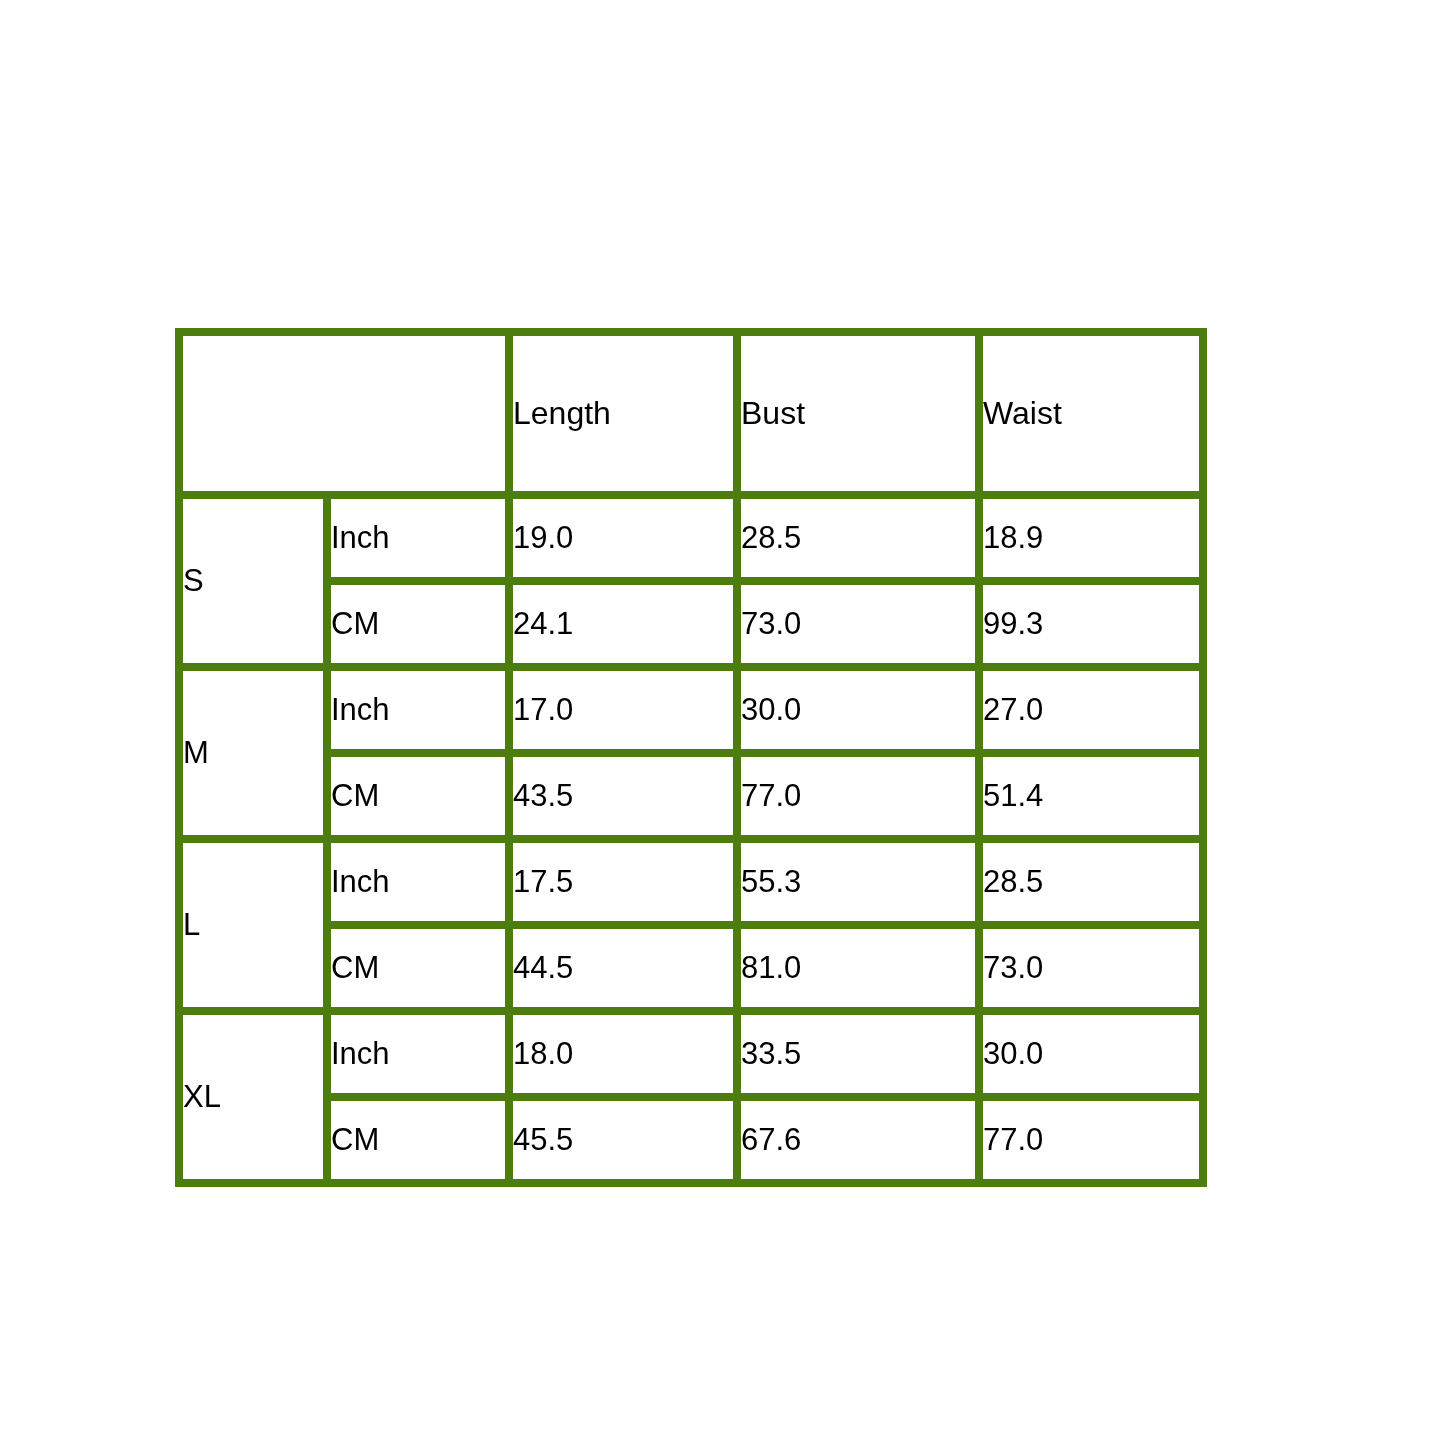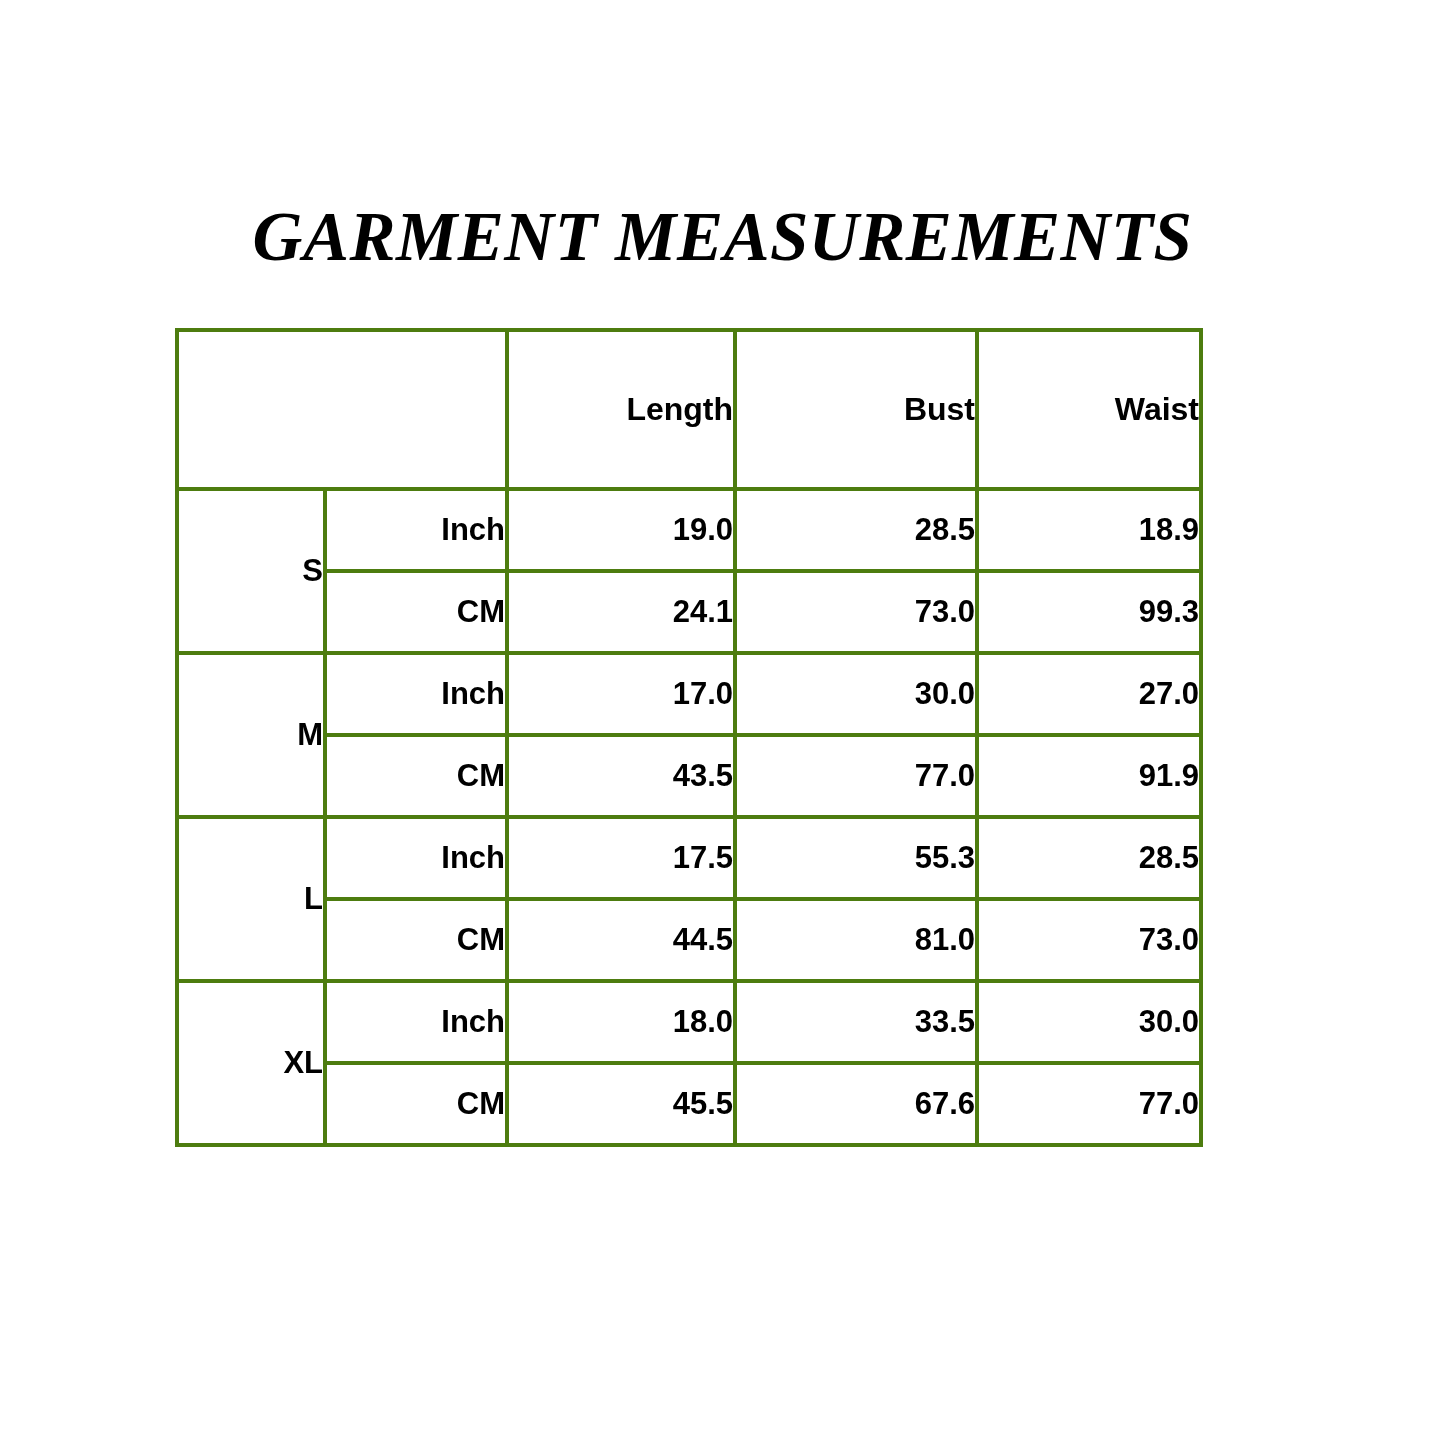--- a/index.html
+++ b/index.html
@@ -40,25 +40,25 @@
   table.size-table {
     position: absolute;
     left: 175px;
     top: 328px;
     width: 1024px;
     border-collapse: collapse;
     table-layout: fixed;
   }
 
   table.size-table td {
-    border: 4px solid #4d7c0f;
-    text-align: right;
+    border: 8px solid #4d7c0f;
+    text-align: left;
     vertical-align: middle;
     font-family: "Liberation Sans", sans-serif;
-    font-weight: bold;
+    font-weight: normal;
     font-size: 31px;
     color: #000000;
     background: #ffffff;
     padding: 0;
   }
 
   td.dark {
     background: #000000;
     color: #ffffff;
   }
@@ -124,21 +124,20 @@
     font-size: 31px;
     color: #000000;
     white-space: nowrap;
   }
 </style>
 </head>
 <body>
 
 <div class="page">
 
-  <div class="title">GARMENT MEASUREMENTS</div>
 
   <table class="size-table">
     <colgroup>
       <col style="width:148px">
       <col style="width:182px">
       <col style="width:228px">
       <col style="width:242px">
       <col style="width:224px">
     </colgroup>
     <tbody>
@@ -176,21 +175,21 @@
         <td class="dark size-cell" rowspan="2">M</td>
         <td class="dark unit-cell">Inch</td>
         <td>17.0</td>
         <td>30.0</td>
         <td>27.0</td>
       </tr>
       <tr class="body-row">
         <td class="dark unit-cell">CM</td>
         <td>43.5</td>
         <td>77.0</td>
-        <td>91.9</td>
+        <td>51.4</td>
       </tr>
 
       <tr class="body-row">
         <td class="dark size-cell" rowspan="2">L</td>
         <td class="dark unit-cell">Inch</td>
         <td>17.5</td>
         <td>55.3</td>
         <td>28.5</td>
       </tr>
       <tr class="body-row">

